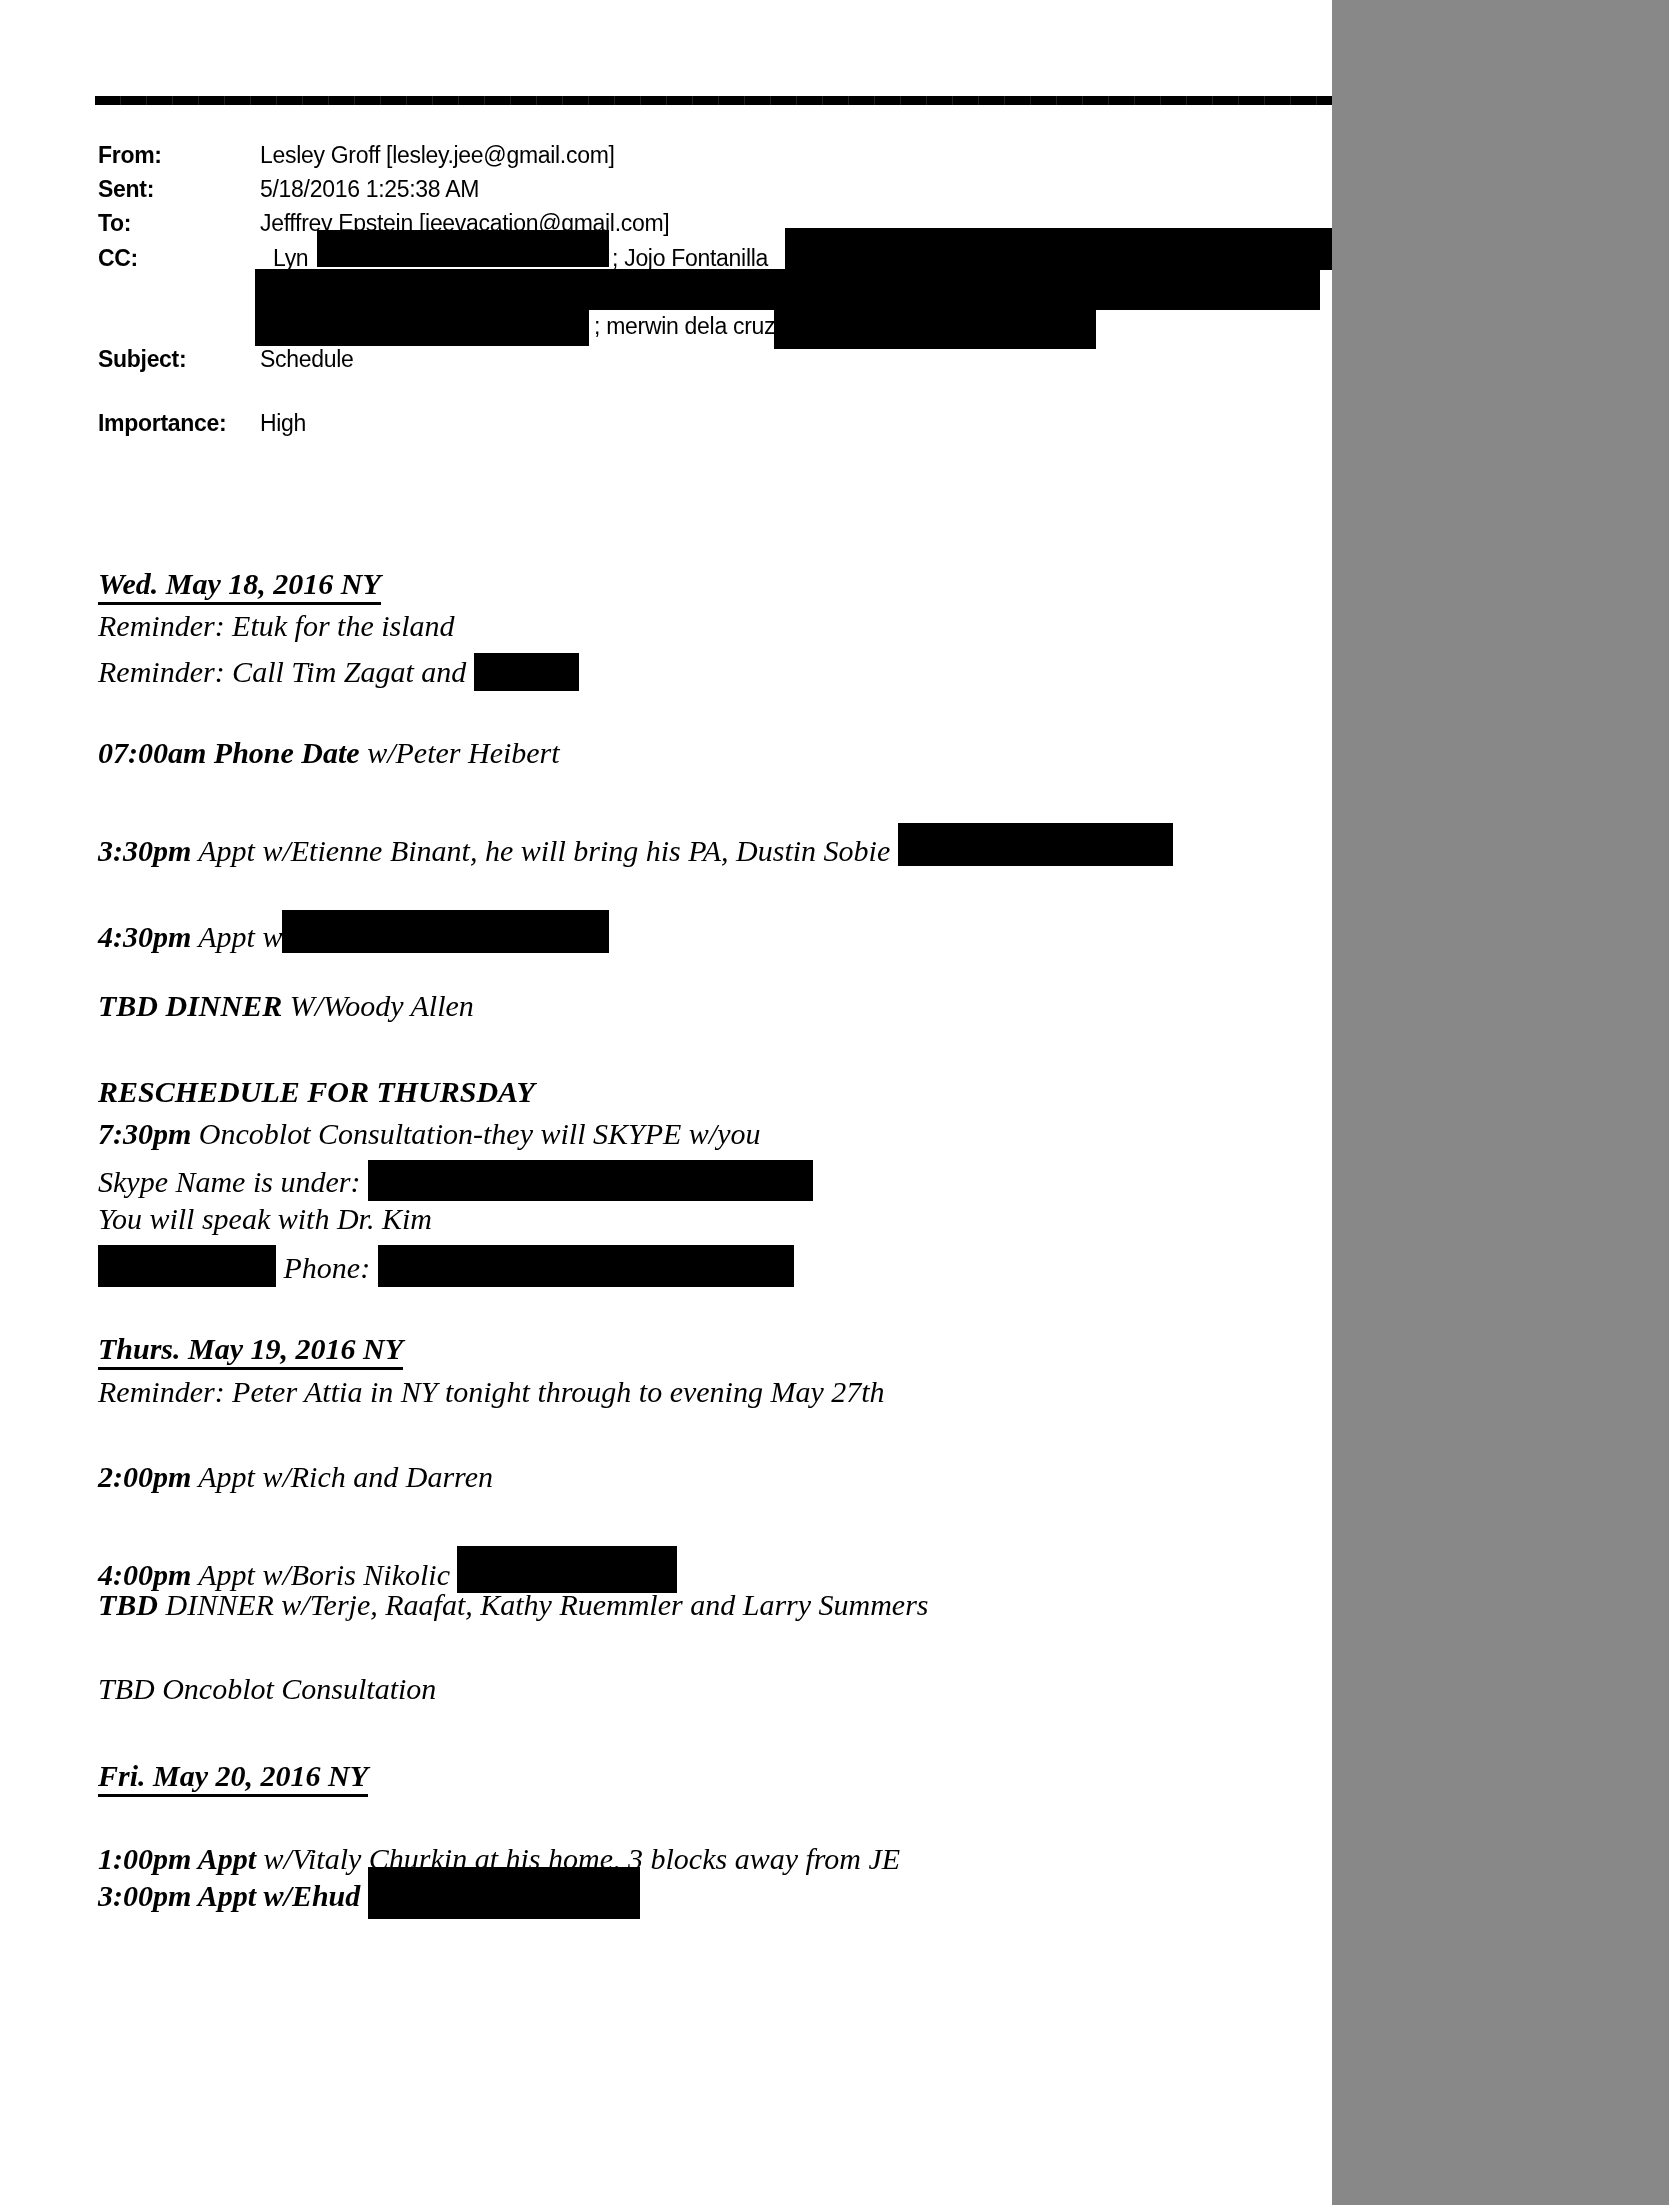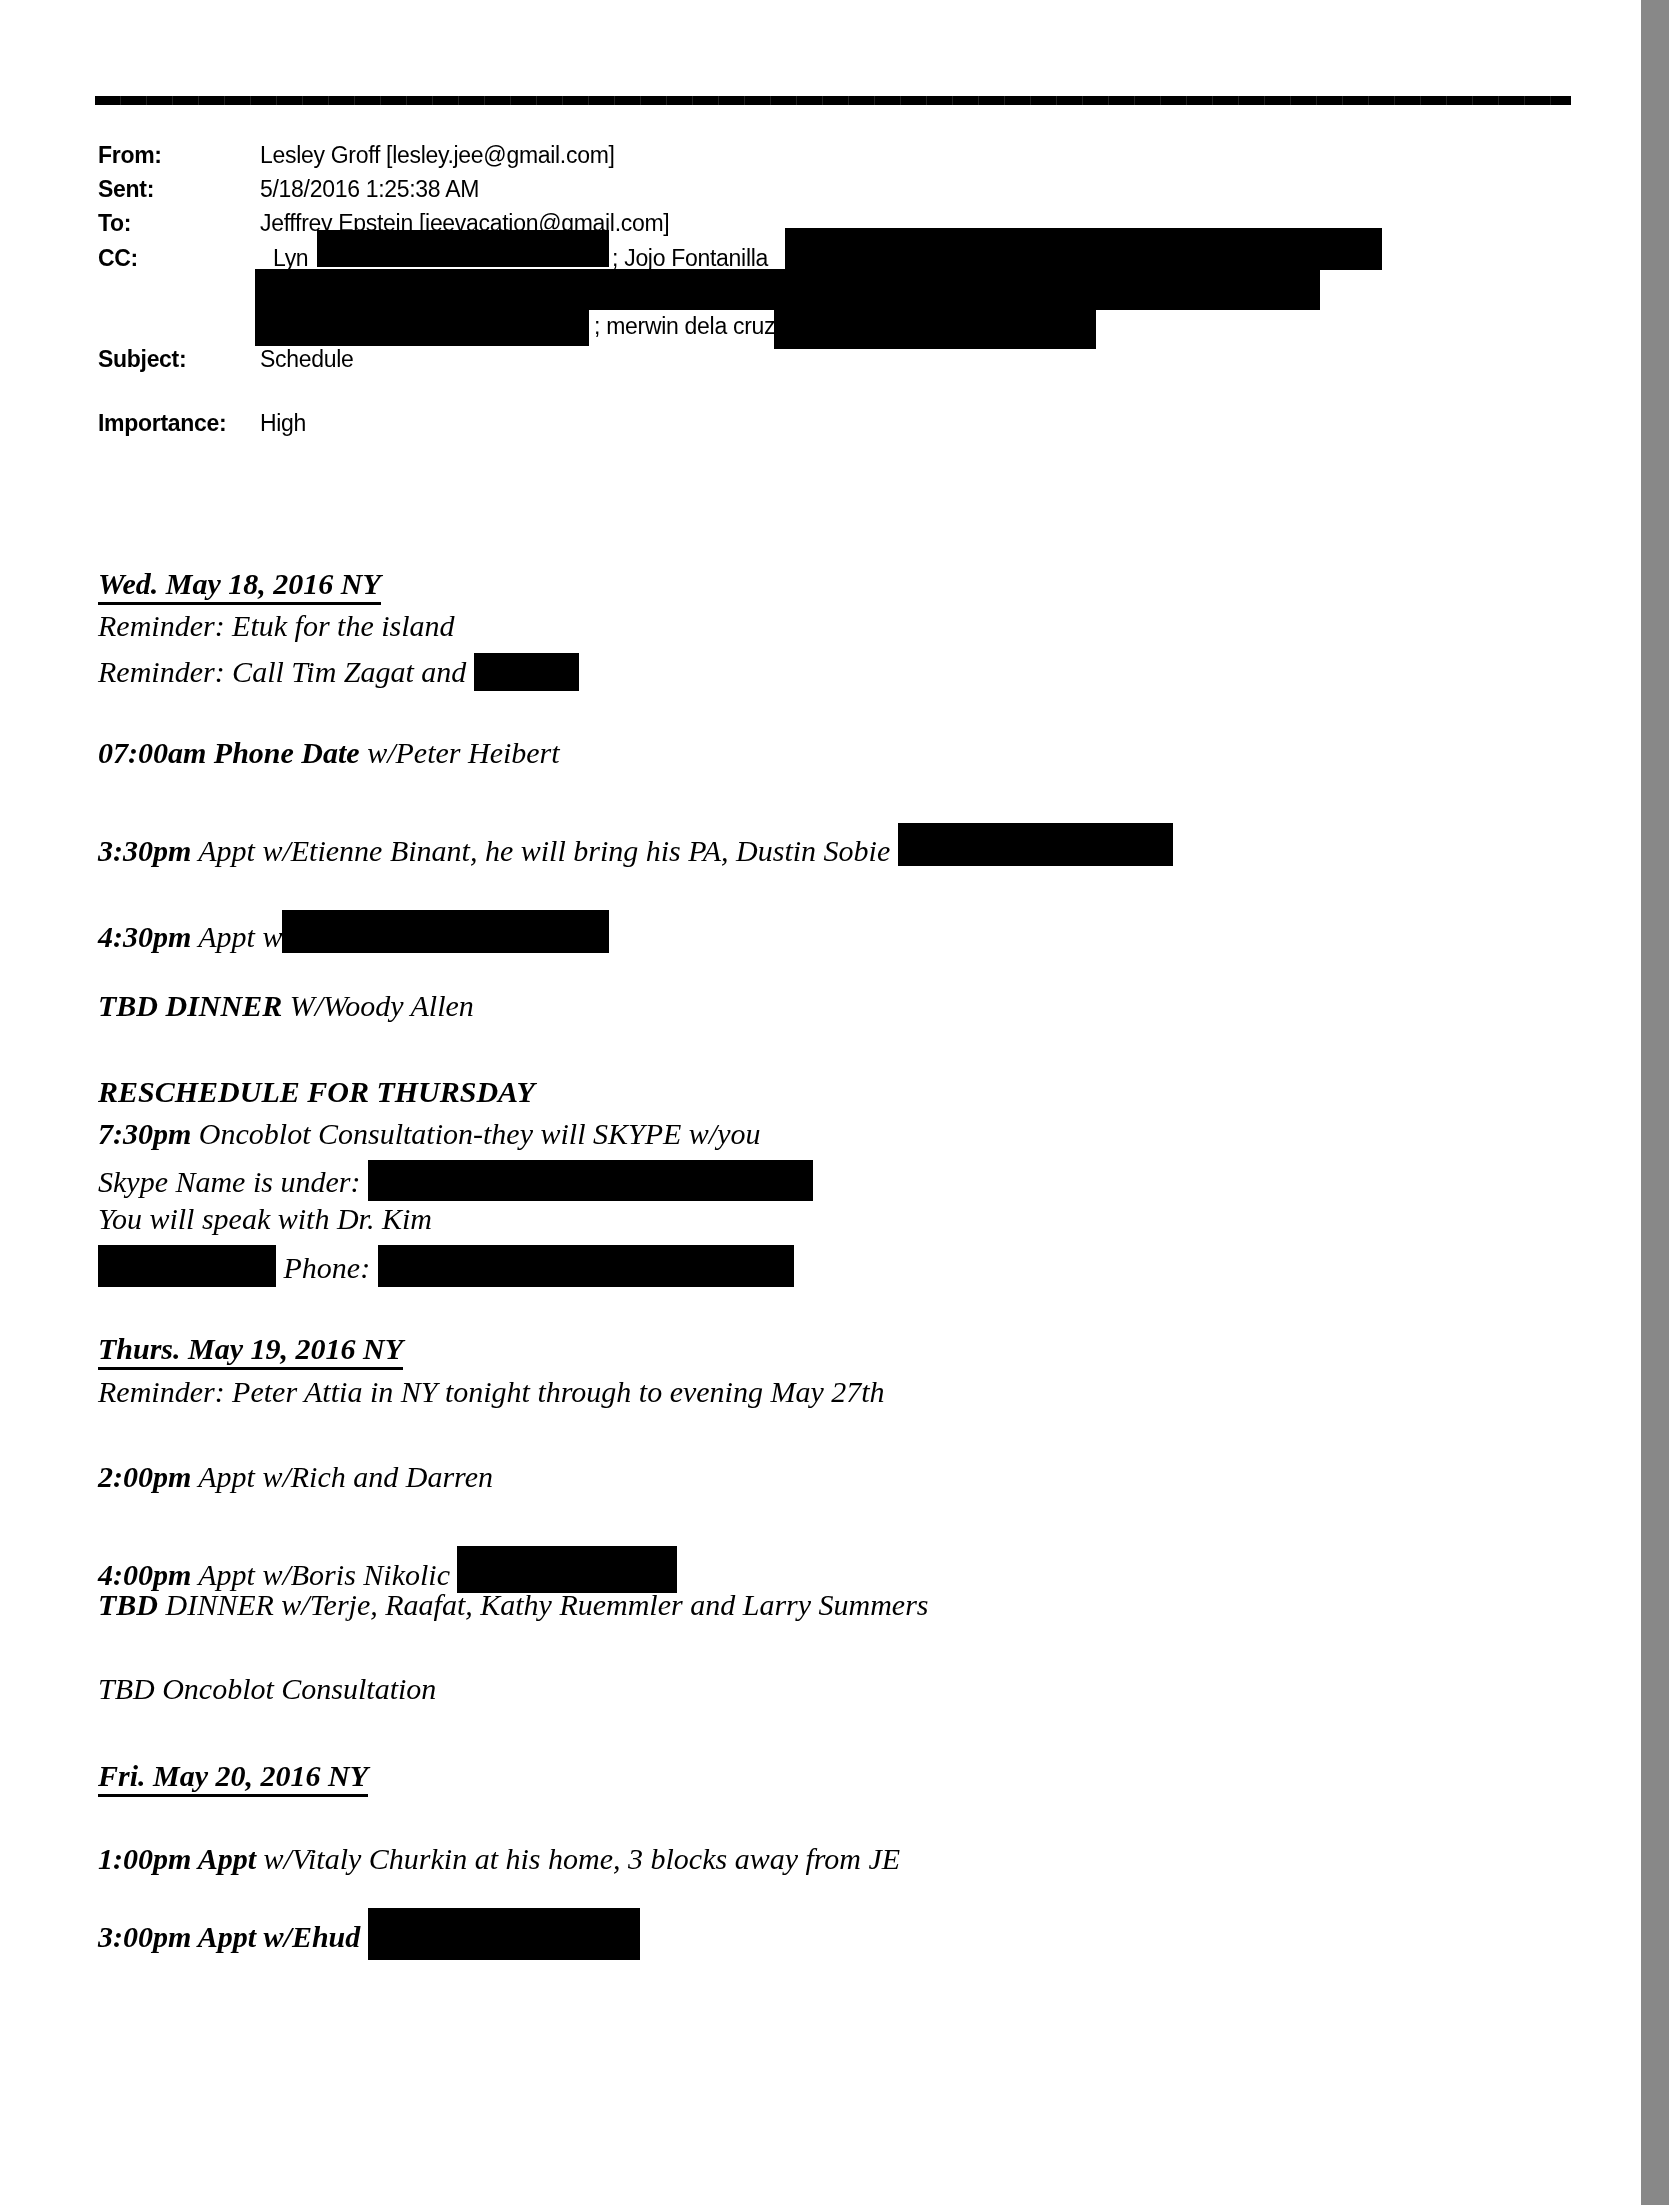--- a/index.html
+++ b/index.html
@@ -1,17 +1,17 @@
 <!DOCTYPE html>
 <html style="font-size:10.5px"><head>
 <meta charset="utf-8">
 <style>
   html,body { margin:0; padding:0; background:#888; }
   .page {
-    position:relative; width:1641px; height:2205px;
+    position:relative; width:1332px; height:2205px;
     background:#ffffff; color:#000; overflow:hidden;
     font-family:"Liberation Serif", serif;
   }
   .toprule { position:absolute; left:95px; top:96px; width:1476px; height:9.2px; background:#000;
     background-image:repeating-linear-gradient(90deg, #000 0 25px, #222 25px 26px); }
 
   
   .hlabel, .hvalue {
     position:absolute; font-family:"Liberation Sans", sans-serif;
     font-size:23px; line-height:1.1; white-space:nowrap; letter-spacing:-0.3px;
@@ -99,19 +99,19 @@
     <div class="bline" style="top:1546px"><span class="b">4:00pm</span><span> Appt w/Boris Nikolic </span><span class="riband" style="width:220px;height:47px;vertical-align:-7.9px"></span></div>
 
     <div class="bline" style="top:1589px"><span class="b">TBD</span><span> DINNER w/Terje, Raafat, Kathy Ruemmler and Larry Summers</span></div>
 
     <div class="bline" style="top:1673px">TBD Oncoblot Consultation</div>
 
     <div class="bline" style="top:1760px"><span class="dhead">Fri. May 20, 2016 NY</span></div>
 
     <div class="bline" style="top:1843px"><span class="b">1:00pm Appt</span><span> w/Vitaly Churkin at his home, 3 blocks away from JE</span></div>
 
-    <div class="bline" style="top:1908px"><span class="b">3:00pm Appt w/Ehud </span><span class="riband" style="width:272px;height:52px;vertical-align:-13px"></span></div>
+    <div class="bline" style="top:1867px"><span class="b">3:00pm Appt w/Ehud </span><span class="riband" style="width:272px;height:52px;vertical-align:-13px"></span></div>
 
   </div>
 
 
 </div>
 
 
 </body></html>

